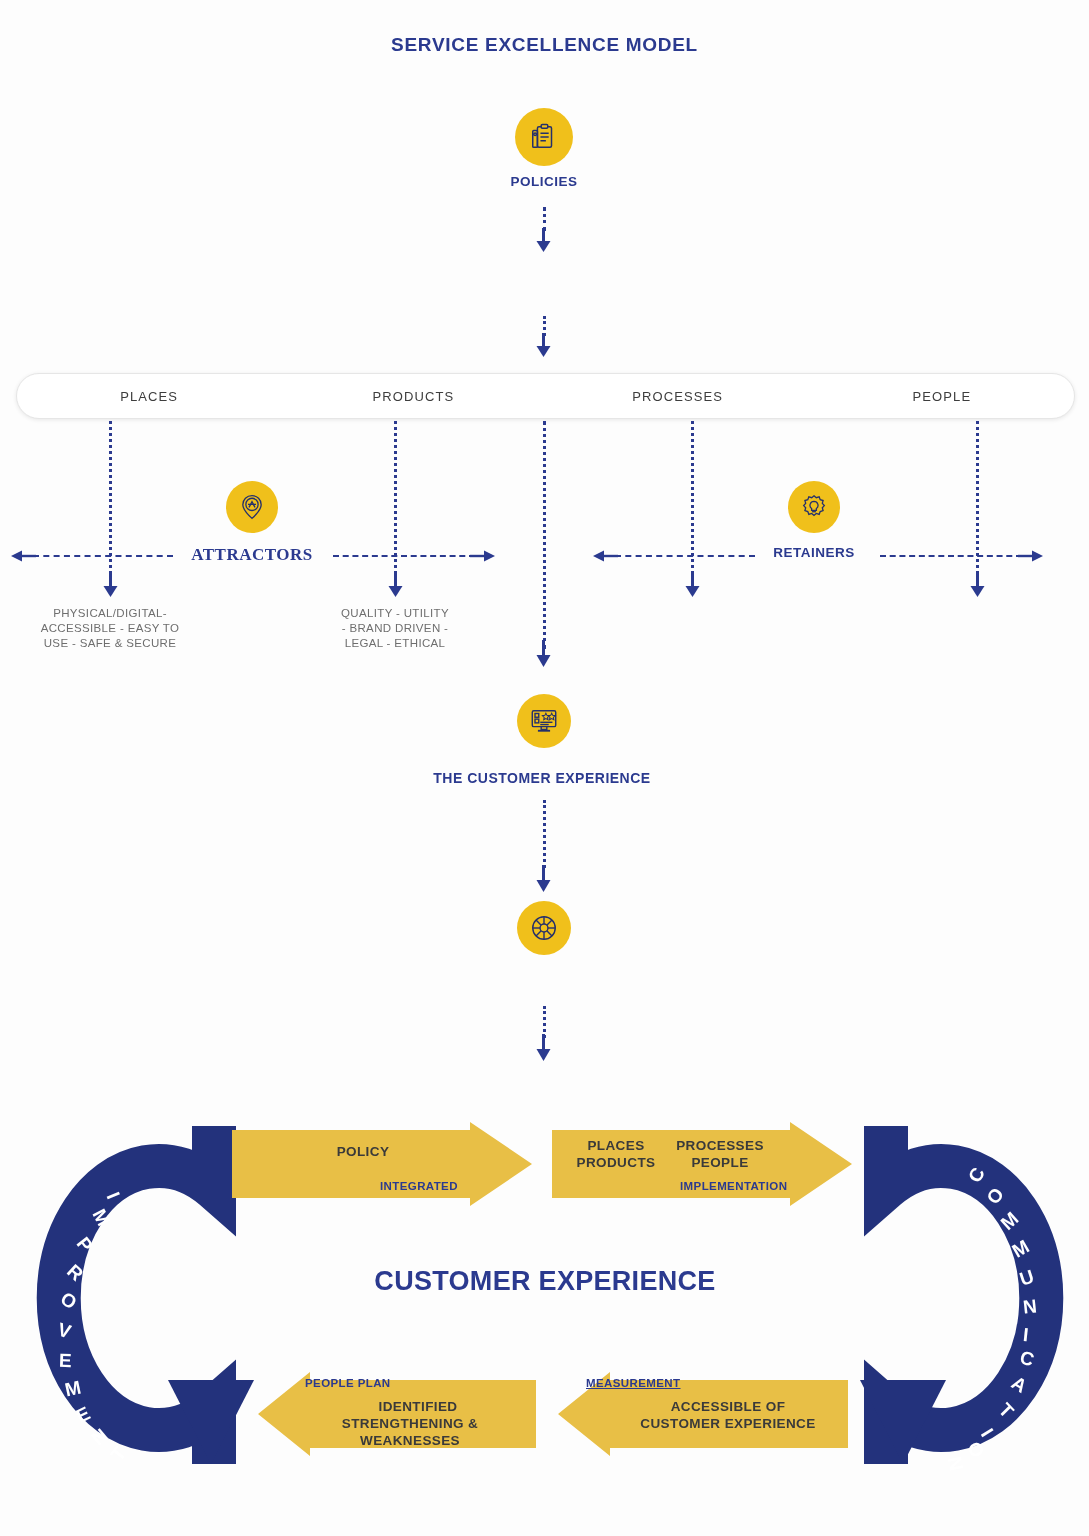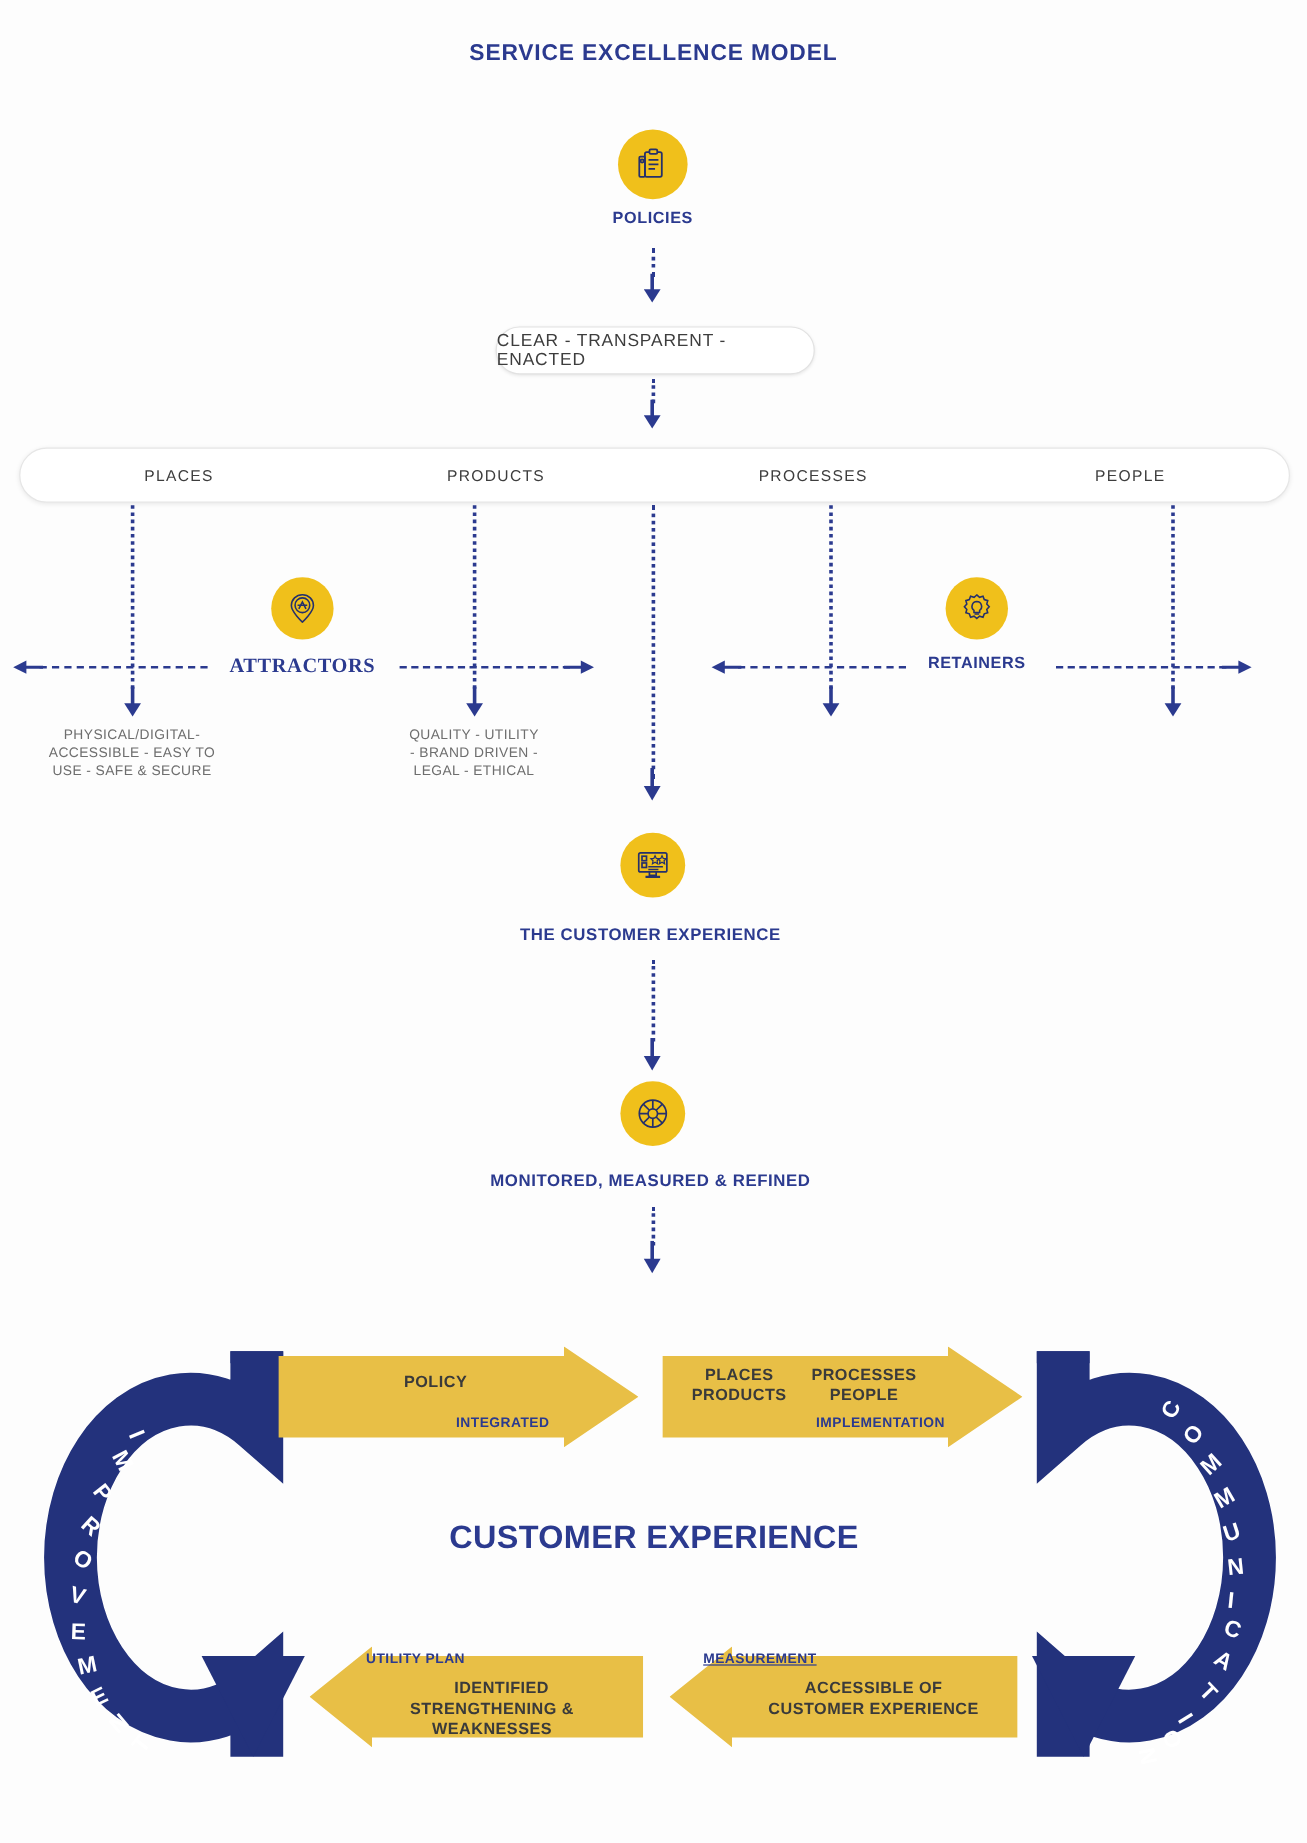--- a/index.html
+++ b/index.html
@@ -108,23 +108,20 @@
     </svg>
   </div>
   <div class="abs node-label" style="left:444px;top:174px;width:200px;font-size:13.5px;">POLICIES</div>
 
   <div class="abs vdash" style="left:543px;top:207px;height:24px;"></div>
   <svg class="abs arrow-svg" style="left:532px;top:228px;" width="23" height="25" viewBox="0 0 23 25">
     <line x1="11.5" y1="0" x2="11.5" y2="16" stroke="#2b3a8f" stroke-width="3"></line>
     <polygon points="11.5,24 4.5,13 18.5,13" fill="#2b3a8f"></polygon>
   </svg>
 
-  <div class="abs pill" style="left:413px;top:272px;width:264px;height:38px;">
-    <span>CLEAR - TRANSPARENT - ENACTED</span>
-  </div>
 
   <div class="abs vdash" style="left:543px;top:316px;height:20px;"></div>
   <svg class="abs arrow-svg" style="left:532px;top:333px;" width="23" height="25" viewBox="0 0 23 25">
     <line x1="11.5" y1="0" x2="11.5" y2="16" stroke="#2b3a8f" stroke-width="3"></line>
     <polygon points="11.5,24 4.5,13 18.5,13" fill="#2b3a8f"></polygon>
   </svg>
 
   <div class="abs bar" style="left:16px;top:373px;width:1057px;height:44px;">
     <div class="bar-cell">PLACES</div>
     <div class="bar-cell">PRODUCTS</div>
@@ -238,21 +235,20 @@
       <line x1="16" y1="4" x2="16" y2="11.8"></line>
       <line x1="16" y1="20.2" x2="16" y2="28"></line>
       <line x1="4" y1="16" x2="11.8" y2="16"></line>
       <line x1="20.2" y1="16" x2="28" y2="16"></line>
       <line x1="7.5" y1="7.5" x2="13" y2="13"></line>
       <line x1="19" y1="19" x2="24.5" y2="24.5"></line>
       <line x1="24.5" y1="7.5" x2="19" y2="13"></line>
       <line x1="13" y1="19" x2="7.5" y2="24.5"></line>
     </svg>
   </div>
-  <div class="abs node-label" style="left:322px;top:975px;width:440px;font-size:14px;">MONITORED, MEASURED &amp; REFINED</div>
 
   <div class="abs vdash" style="left:543px;top:1006px;height:32px;"></div>
   <svg class="abs arrow-svg" style="left:532px;top:1034px;" width="23" height="28" viewBox="0 0 23 28">
     <line x1="11.5" y1="0" x2="11.5" y2="18" stroke="#2b3a8f" stroke-width="3"></line>
     <polygon points="11.5,27 4.5,15 18.5,15" fill="#2b3a8f"></polygon>
   </svg>
 
   <svg class="abs" style="left:18px;top:1112px;" width="240" height="370" viewBox="0 0 240 370">
     <path d="M198 18 L198 78 A112 150 0 1 0 198 292 L198 352" fill="none" stroke="#23327c" stroke-width="0"></path>
     <path d="M196 14
@@ -320,17 +316,17 @@
   <svg class="abs" style="left:558px;top:1372px;" width="290" height="84" viewBox="0 0 290 84">
     <polygon points="290,8 52,8 52,0 0,42 52,84 52,76 290,76" fill="#e8bf46"></polygon>
   </svg>
   <div class="stage-label" style="left:586px;top:1377px;text-decoration:underline;">MEASUREMENT</div>
   <div class="arrow-text" style="left:608px;top:1398px;width:240px;">ACCESSIBLE OF</div>
   <div class="arrow-text" style="left:608px;top:1415px;width:240px;">CUSTOMER EXPERIENCE</div>
 
   <svg class="abs" style="left:258px;top:1372px;" width="278" height="84" viewBox="0 0 278 84">
     <polygon points="278,8 52,8 52,0 0,42 52,84 52,76 278,76" fill="#e8bf46"></polygon>
   </svg>
-  <div class="stage-label" style="left:305px;top:1377px;">UTILITY PLAN</div>
+  <div class="stage-label" style="left:305px;top:1377px;">PEOPLE PLAN</div>
   <div class="arrow-text" style="left:300px;top:1398px;width:236px;">IDENTIFIED</div>
   <div class="arrow-text" style="left:292px;top:1415px;width:236px;">STRENGTHENING &amp; WEAKNESSES</div>
 
 </div>
 
 </body></html>

